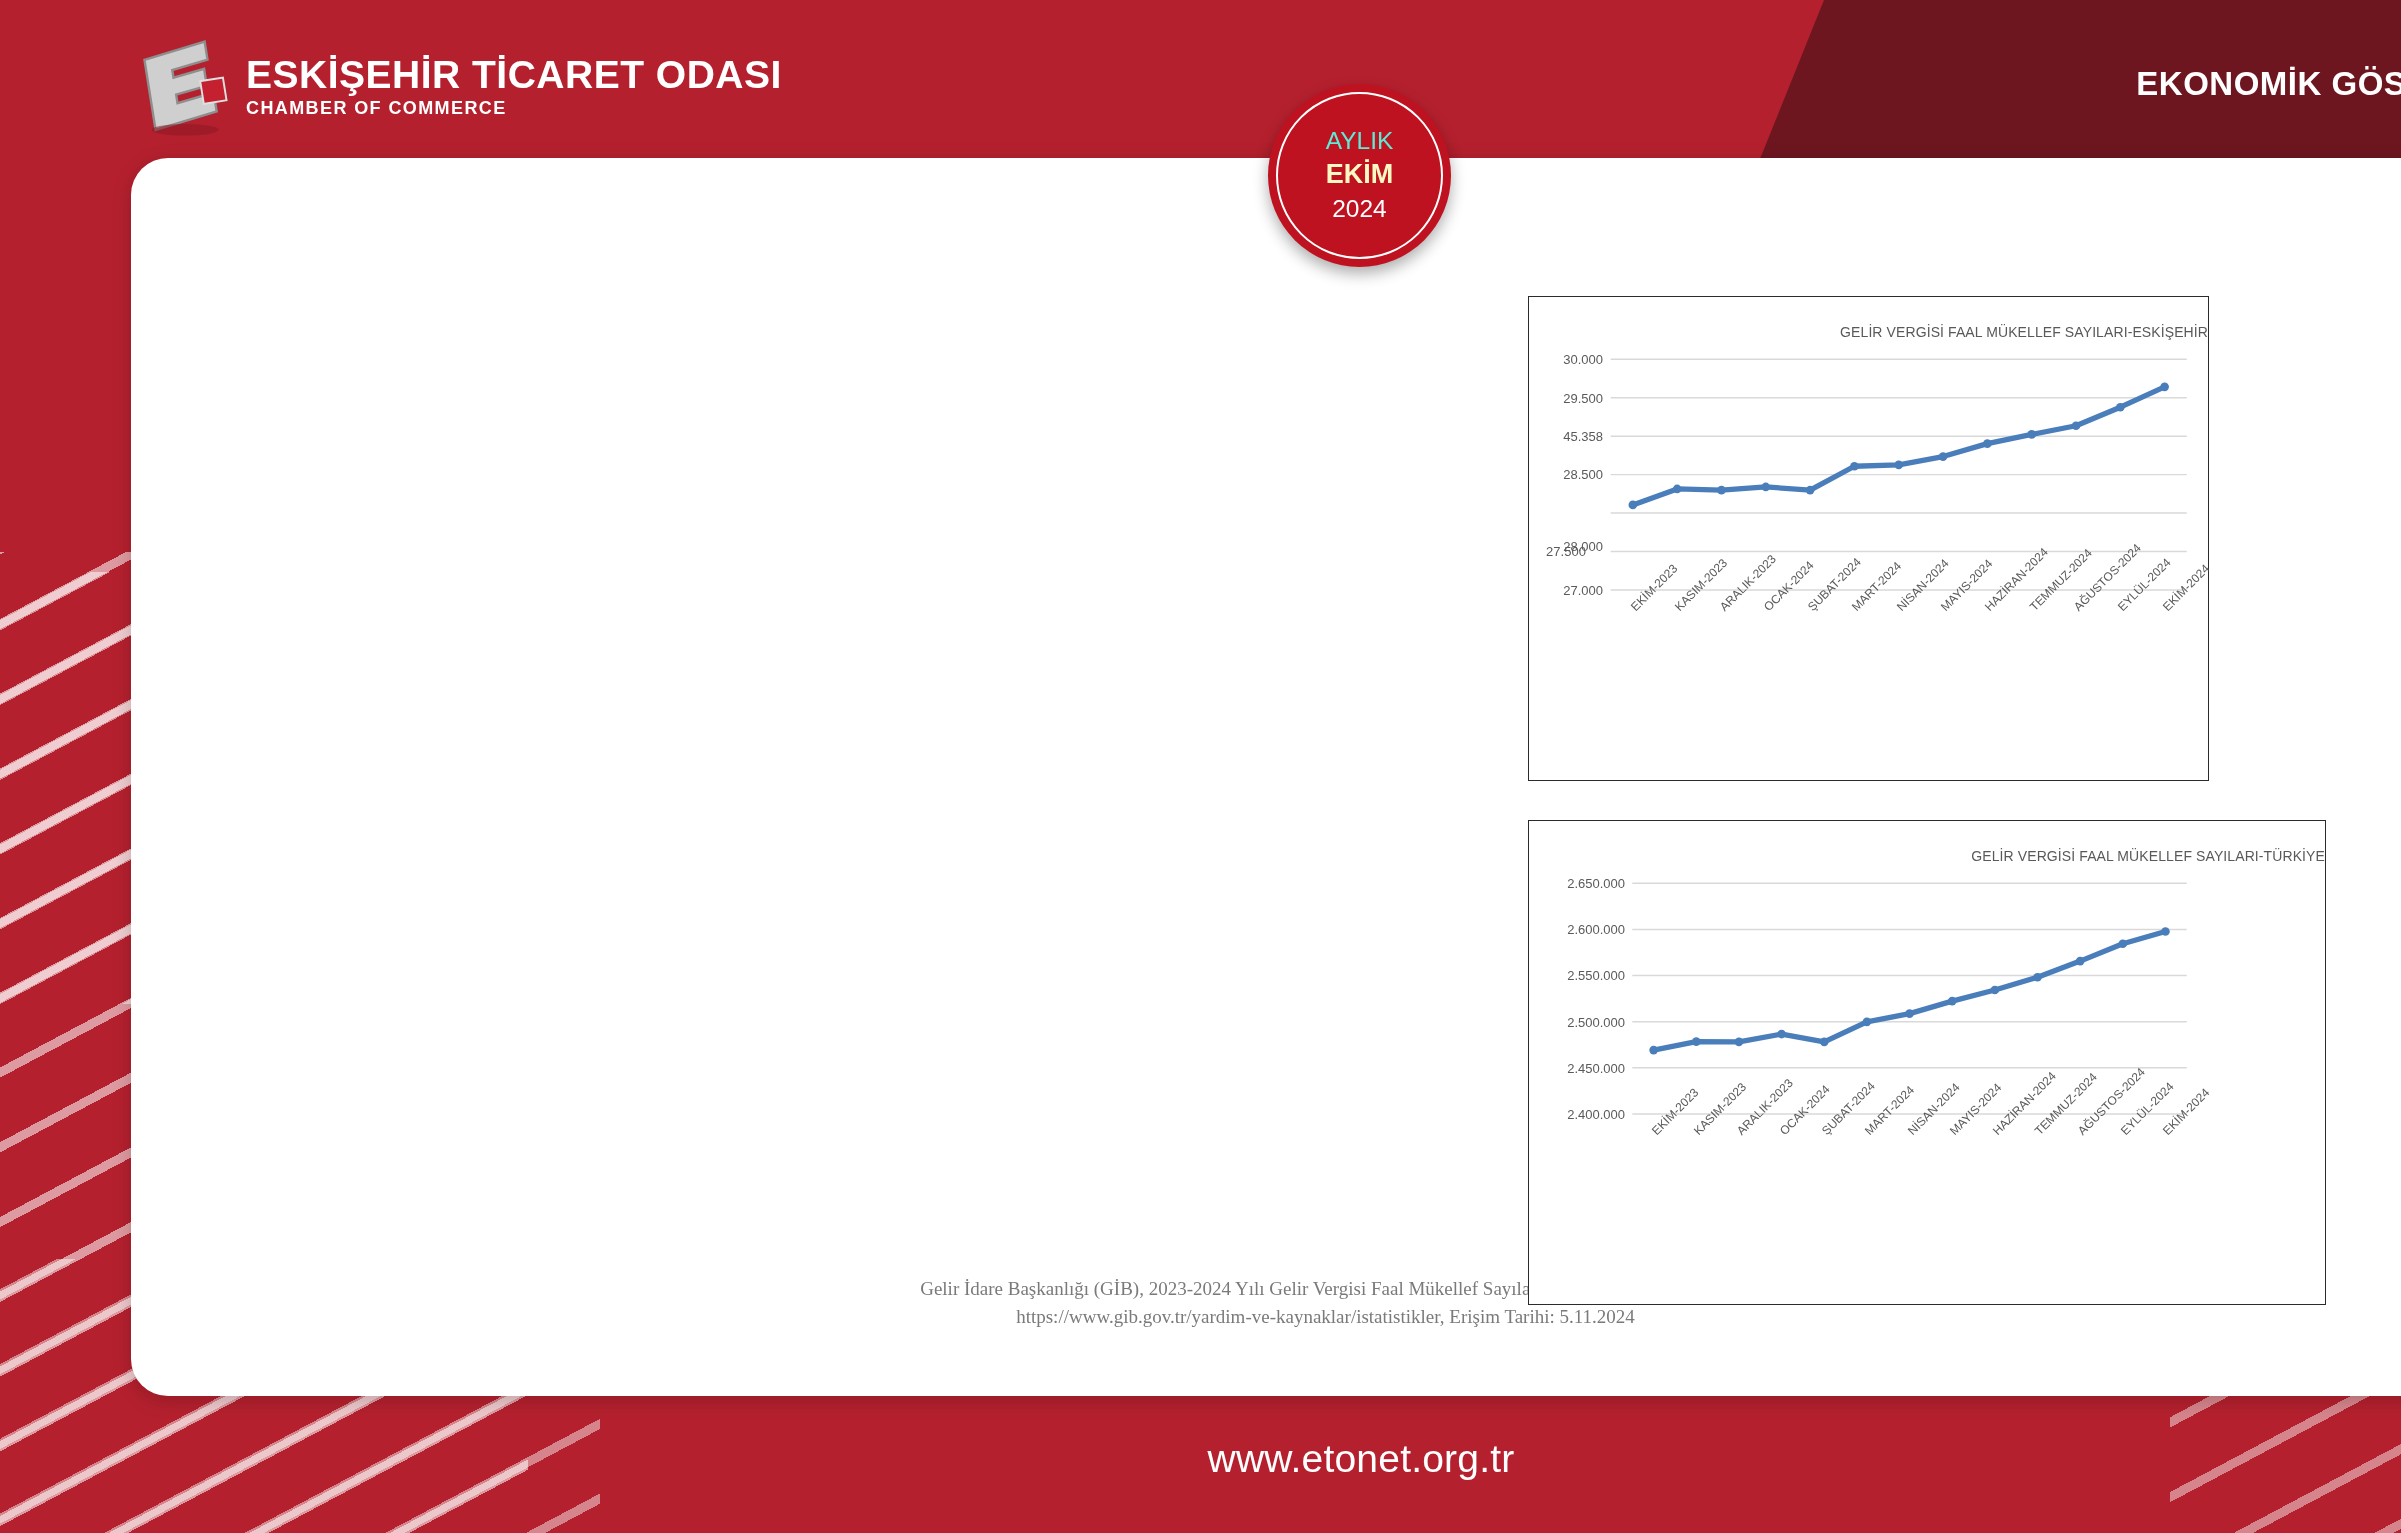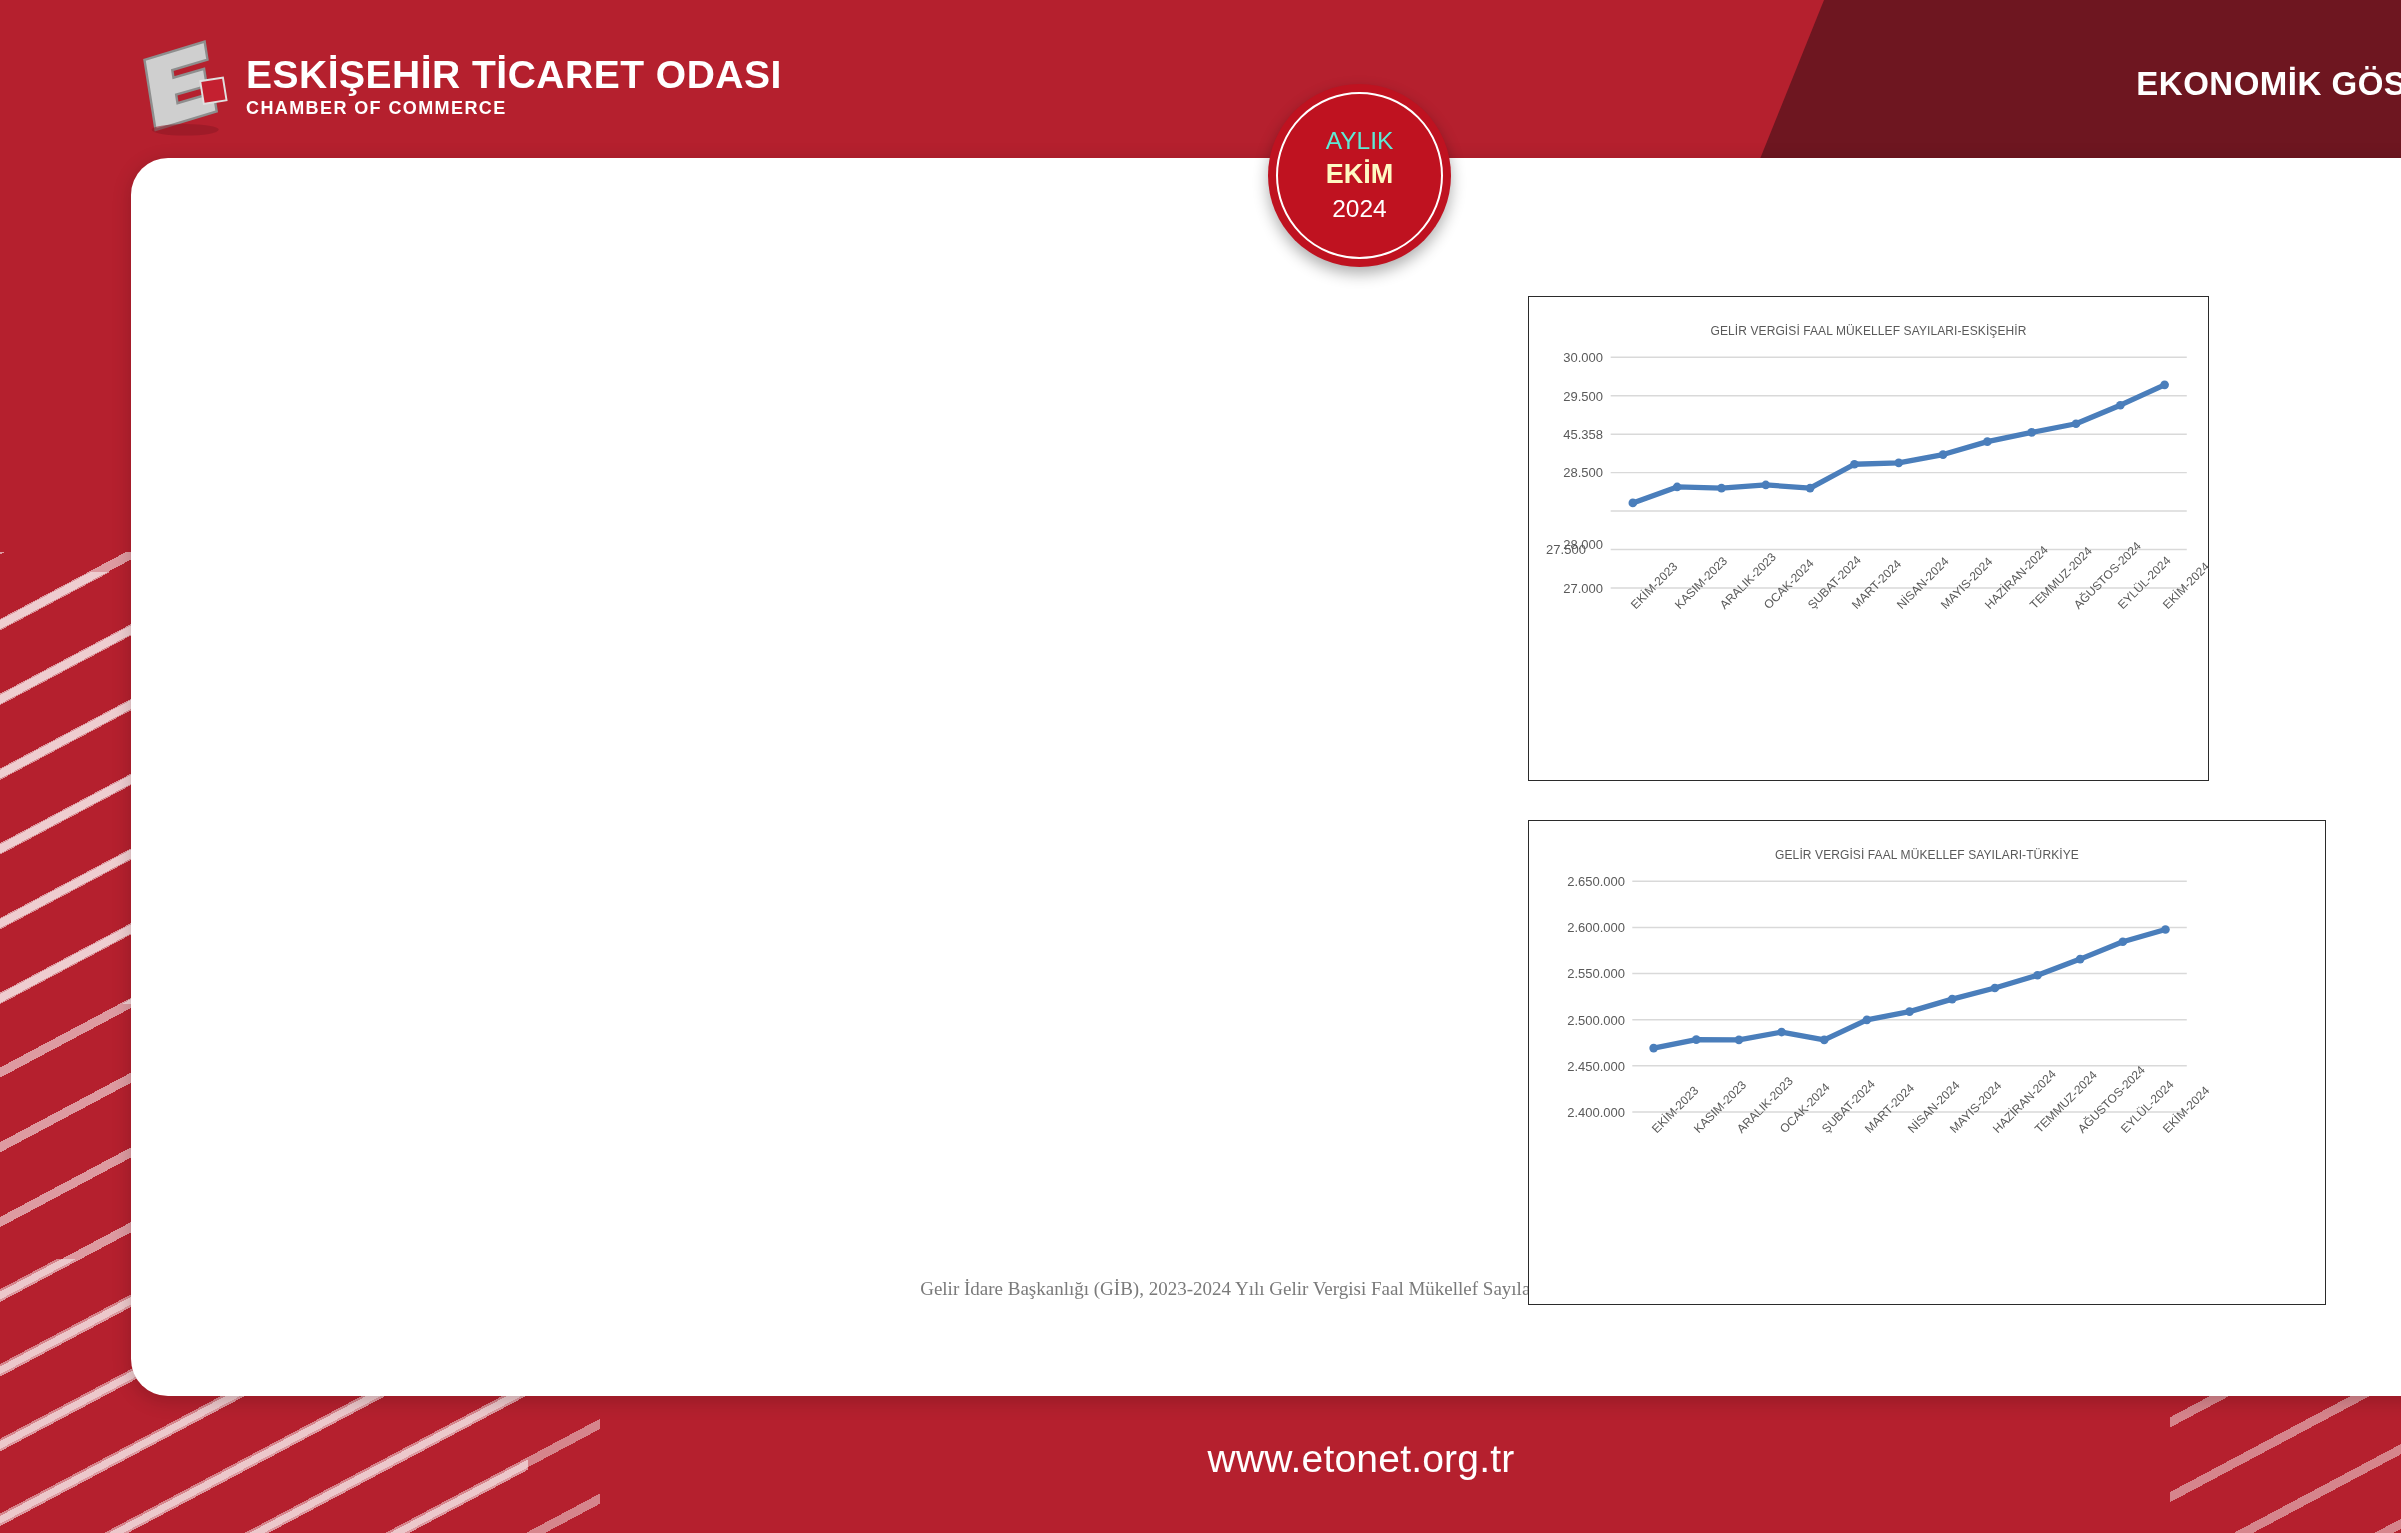--- a/index.html
+++ b/index.html
@@ -239,22 +239,22 @@
   .chart-box {
     position: absolute;
     background: #ffffff;
     border: 1.9px solid #2b2b2b;
     z-index: 18;
   }
   #chart1 { left: 1528px; top: 296px;  width: 681px; height: 485px; }
   #chart2 { left: 1528px; top: 820px; width: 798px; height: 485px; }
 
   .chart-title {
-    text-align: center;
-    font-size: 12px;
+    text-align: right;
+    font-size: 14px;
     color: #595959;
     font-weight: 400;
     padding-top: 27px;
     letter-spacing: 0.1px;
   }
   .plot-wrap { position: relative; width: 100%; height: 399px; }
   .plot-svg  { position: absolute; left: 0; top: 0; }
 
   .ytick {
     position: absolute;
@@ -408,20 +408,21 @@
           <td class="cell-top">2.597.822</td>
         </tr>
       </tbody>
   </table>
 
   <div class="note">Gelir İdare Başkanlığından alınan veriler doğrultusunda Eskişehir İli Gelir Vergisi Faal Mükkelfe Sayısı Ekim 2024 ayında 29.642 olarak kaydedilmiştir.</div>
 </div>
 
 <div class="source">
   <div>Gelir İdare Başkanlığı (GİB), 2023-2024  Yılı Gelir Vergisi Faal Mükellef Sayılarının İllere Göre Dağılımı,</div>
+  <div>https://www.gib.gov.tr/yardim-ve-kaynaklar/istatistikler, Erişim Tarihi: 5.11.2024</div>
 </div>
 
 <div class="chart-box" id="chart1">
   <div class="chart-title">GELİR VERGİSİ FAAL MÜKELLEF SAYILARI-ESKİŞEHİR</div>
   <div class="plot-wrap">
       <svg class="plot-svg" width="677" height="399" viewBox="0 0 1409 830">
         <line x1="170" x2="1369" y1="520" y2="520" stroke="#d9d9d9" stroke-width="3"></line>
         <line x1="170" x2="1369" y1="440" y2="440" stroke="#d9d9d9" stroke-width="3"></line>
         <line x1="170" x2="1369" y1="360" y2="360" stroke="#d9d9d9" stroke-width="3"></line>
         <line x1="170" x2="1369" y1="280" y2="280" stroke="#d9d9d9" stroke-width="3"></line>

